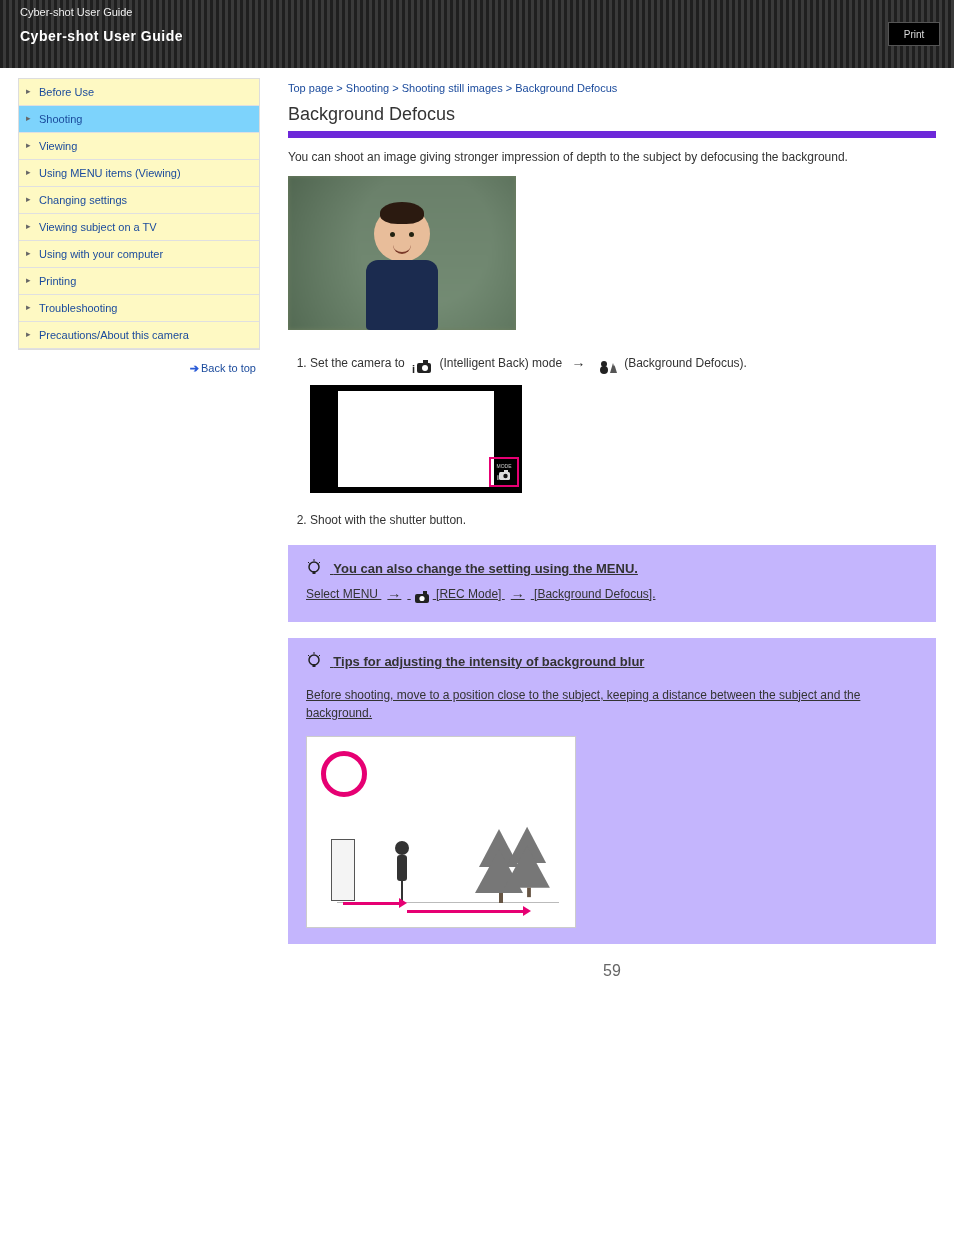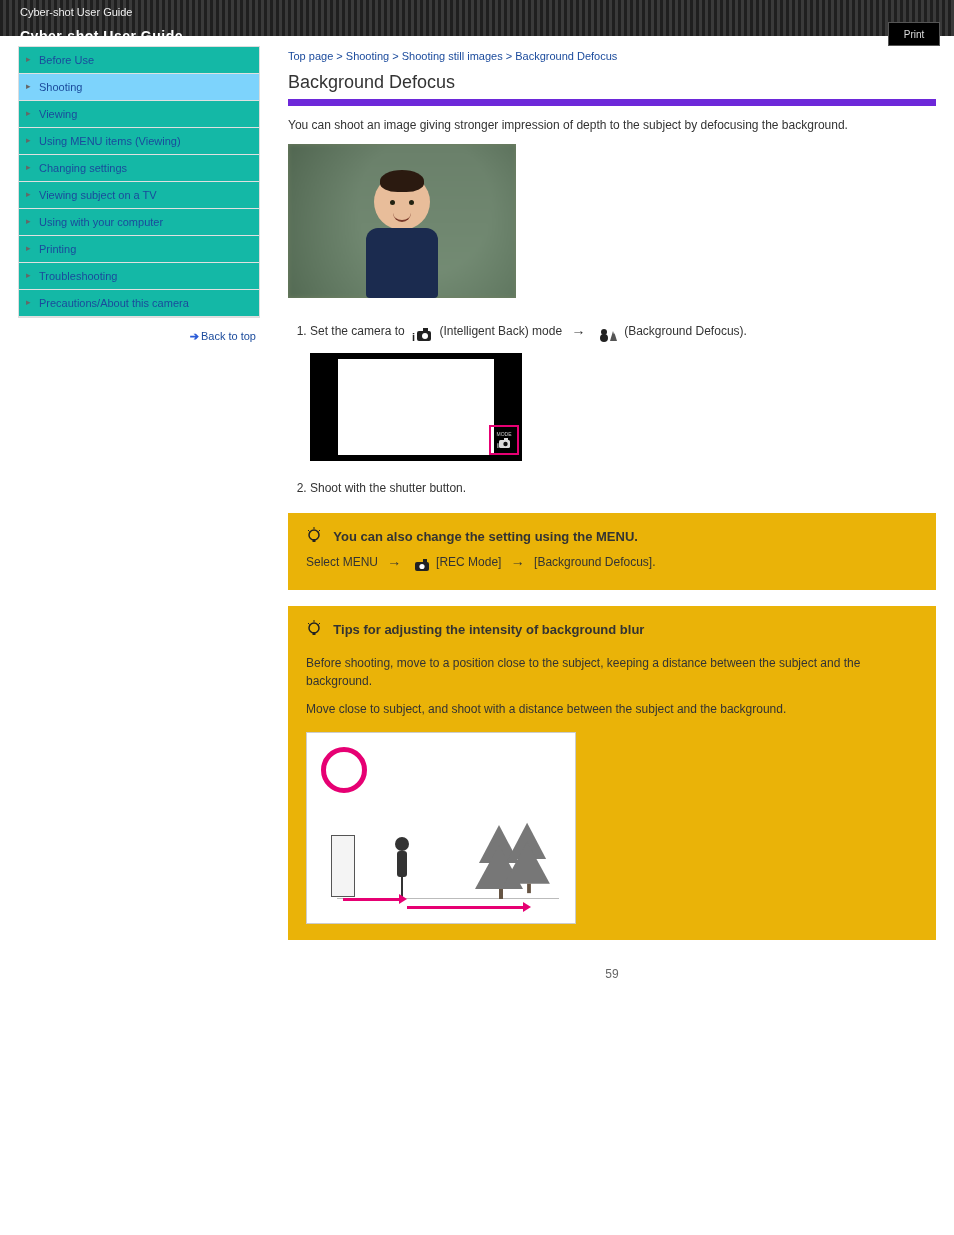--- a/index.html
+++ b/index.html
@@ -9,21 +9,21 @@
     font-size: 12px;
     color: #333;
     background: #fff;
   }
   .page {
     width: 954px;
     min-height: 1235px;
     position: relative;
   }
   .header {
-    height: 36px;
+    height: 68px;
     background: repeating-linear-gradient(90deg,#1f1f1f 0,#1f1f1f 3px,#3a3a3a 3px,#3a3a3a 6px);
     position: relative;
   }
   .header-top {
     position: absolute;
     top: 6px;
     left: 20px;
     font-size: 11px;
     color: #eee;
   }
@@ -63,21 +63,21 @@
     border: 1px solid #ddd;
     background: #fff;
   }
   .nav-item {
     border-bottom: 1px solid #e0e0e0;
     padding: 7px 8px 7px 20px;
     font-size: 11px;
     color: #1a4a9c;
     cursor: pointer;
     position: relative;
-    background: #14b8a6;
+    background: #fef9c3;
   }
   .nav-item.active {
     background: #7dd3fc;
   }
   .nav-item:before {
     content: "▸";
     position: absolute;
     left: 7px;
     top: 7px;
     font-size: 9px;
@@ -179,24 +179,25 @@
     position: absolute;
     right: 3px;
     bottom: 6px;
     width: 26px; height: 26px;
     border: 2px solid #e60073;
     display:flex; align-items:center; justify-content:center;
     flex-direction: column;
   }
   .highlight .modelbl { font-size:5px; color:#ccc; line-height:1; }
   .notebox {
-    background: #eab308;
+    background: #c4b5fd;
     padding: 14px 18px 16px 18px;
     margin-bottom: 16px;
     line-height: 1.55;
+    text-decoration: underline;
   }
   .notebox .hint-icon {
     display:inline-block; vertical-align:-4px; margin-right:8px;
   }
   .notebox strong.lead { font-size: 13px; }
   .diagram {
     width: 268px;
     height: 190px;
     border: 1px solid #ccc;
     background: #fff;
@@ -230,21 +231,21 @@
   .tree.t1 { left:2px; }
   .tree.t2 { left:30px; bottom:4px; transform:scale(0.95); }
   .arrow-line { position:absolute; height:3px; background:#e60073; }
   .arrow-line:after {
     content:""; position:absolute; right:-6px; top:-4px;
     width:0;height:0;border-left:8px solid #e60073;border-top:5px solid transparent;border-bottom:5px solid transparent;
   }
   .a1 { left:36px; width:58px; bottom:22px; }
   .a2 { left:100px; width:118px; bottom:14px; }
   .baseline { position:absolute; left:30px; right:16px; bottom:24px; height:1px; background:#bbb; }
-  .pgnum { text-align:center; font-size:12px; color:#666; margin-top:27px; }
+  .pgnum { text-align:center; font-size:16px; color:#666; margin-top:18px; }
   svg.icon { vertical-align:middle; }
 </style>
 </head>
 <body>
 
 <div class="page">
   <div class="header">
     <div class="header-top">Cyber-shot User Guide</div>
     <div class="guide-title">Cyber-shot User Guide</div>
     <div class="print-btn">Print</div>
@@ -359,21 +360,20 @@
           <svg width="16" height="18" viewBox="0 0 16 18">
               <circle cx="8" cy="8" r="5" fill="none" stroke="#222" stroke-width="1.5"></circle>
               <rect x="6.5" y="12" width="3" height="3" fill="#222"></rect>
               <line x1="8" y1="0" x2="8" y2="2" stroke="#222"></line>
               <line x1="2" y1="3" x2="3.5" y2="4.5" stroke="#222"></line>
               <line x1="14" y1="3" x2="12.5" y2="4.5" stroke="#222"></line>
             </svg>
         </span>
         <strong class="lead">Tips for adjusting the intensity of background blur</strong>
         <p>Before shooting, move to a position close to the subject, keeping a distance between the subject and the background.</p>
-        <p>Move close to subject, and shoot with a distance between the subject and the background.</p>
 
         <div class="diagram">
           <div class="diag-circle"></div>
           <div class="baseline"></div>
           <div class="camera-shape"></div>
           <div class="person-shape">
             <div class="ph"></div>
               <div class="pb"></div>
               <div class="pl"></div>
           </div>

